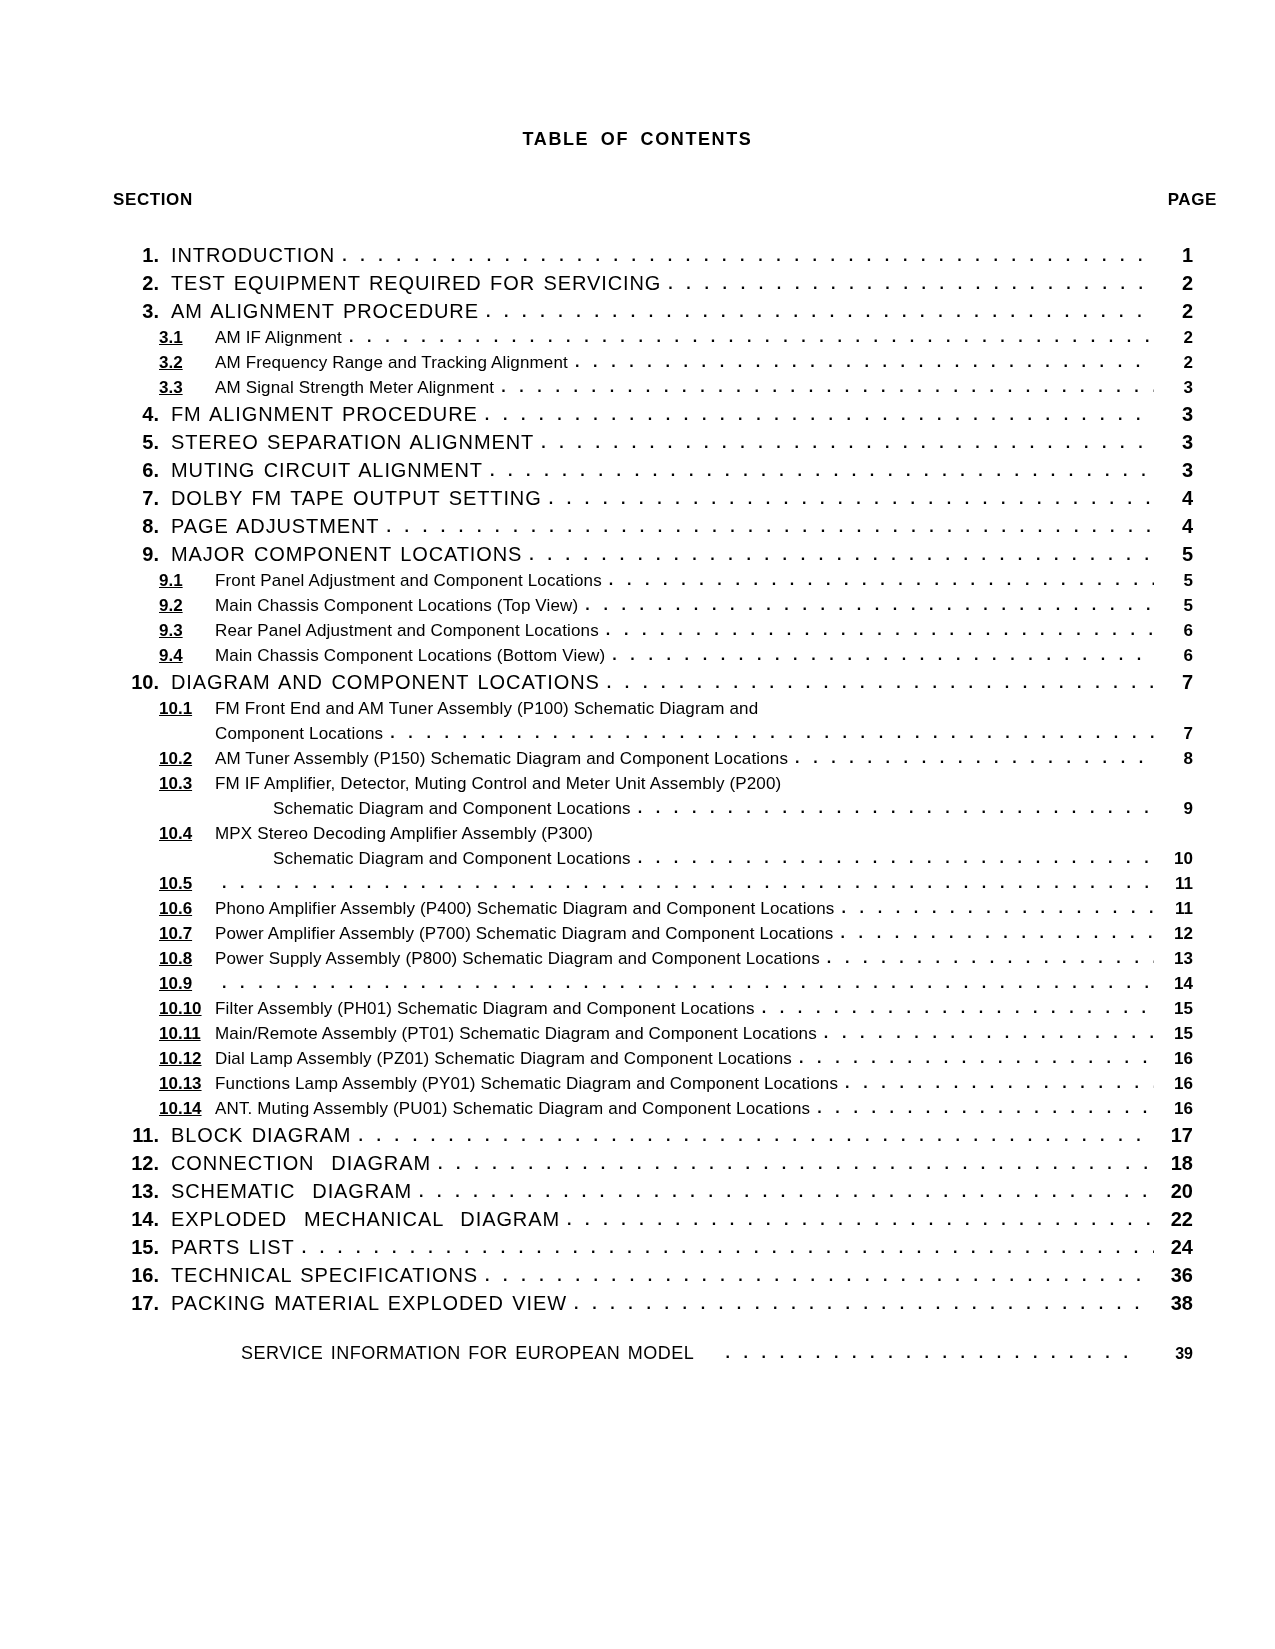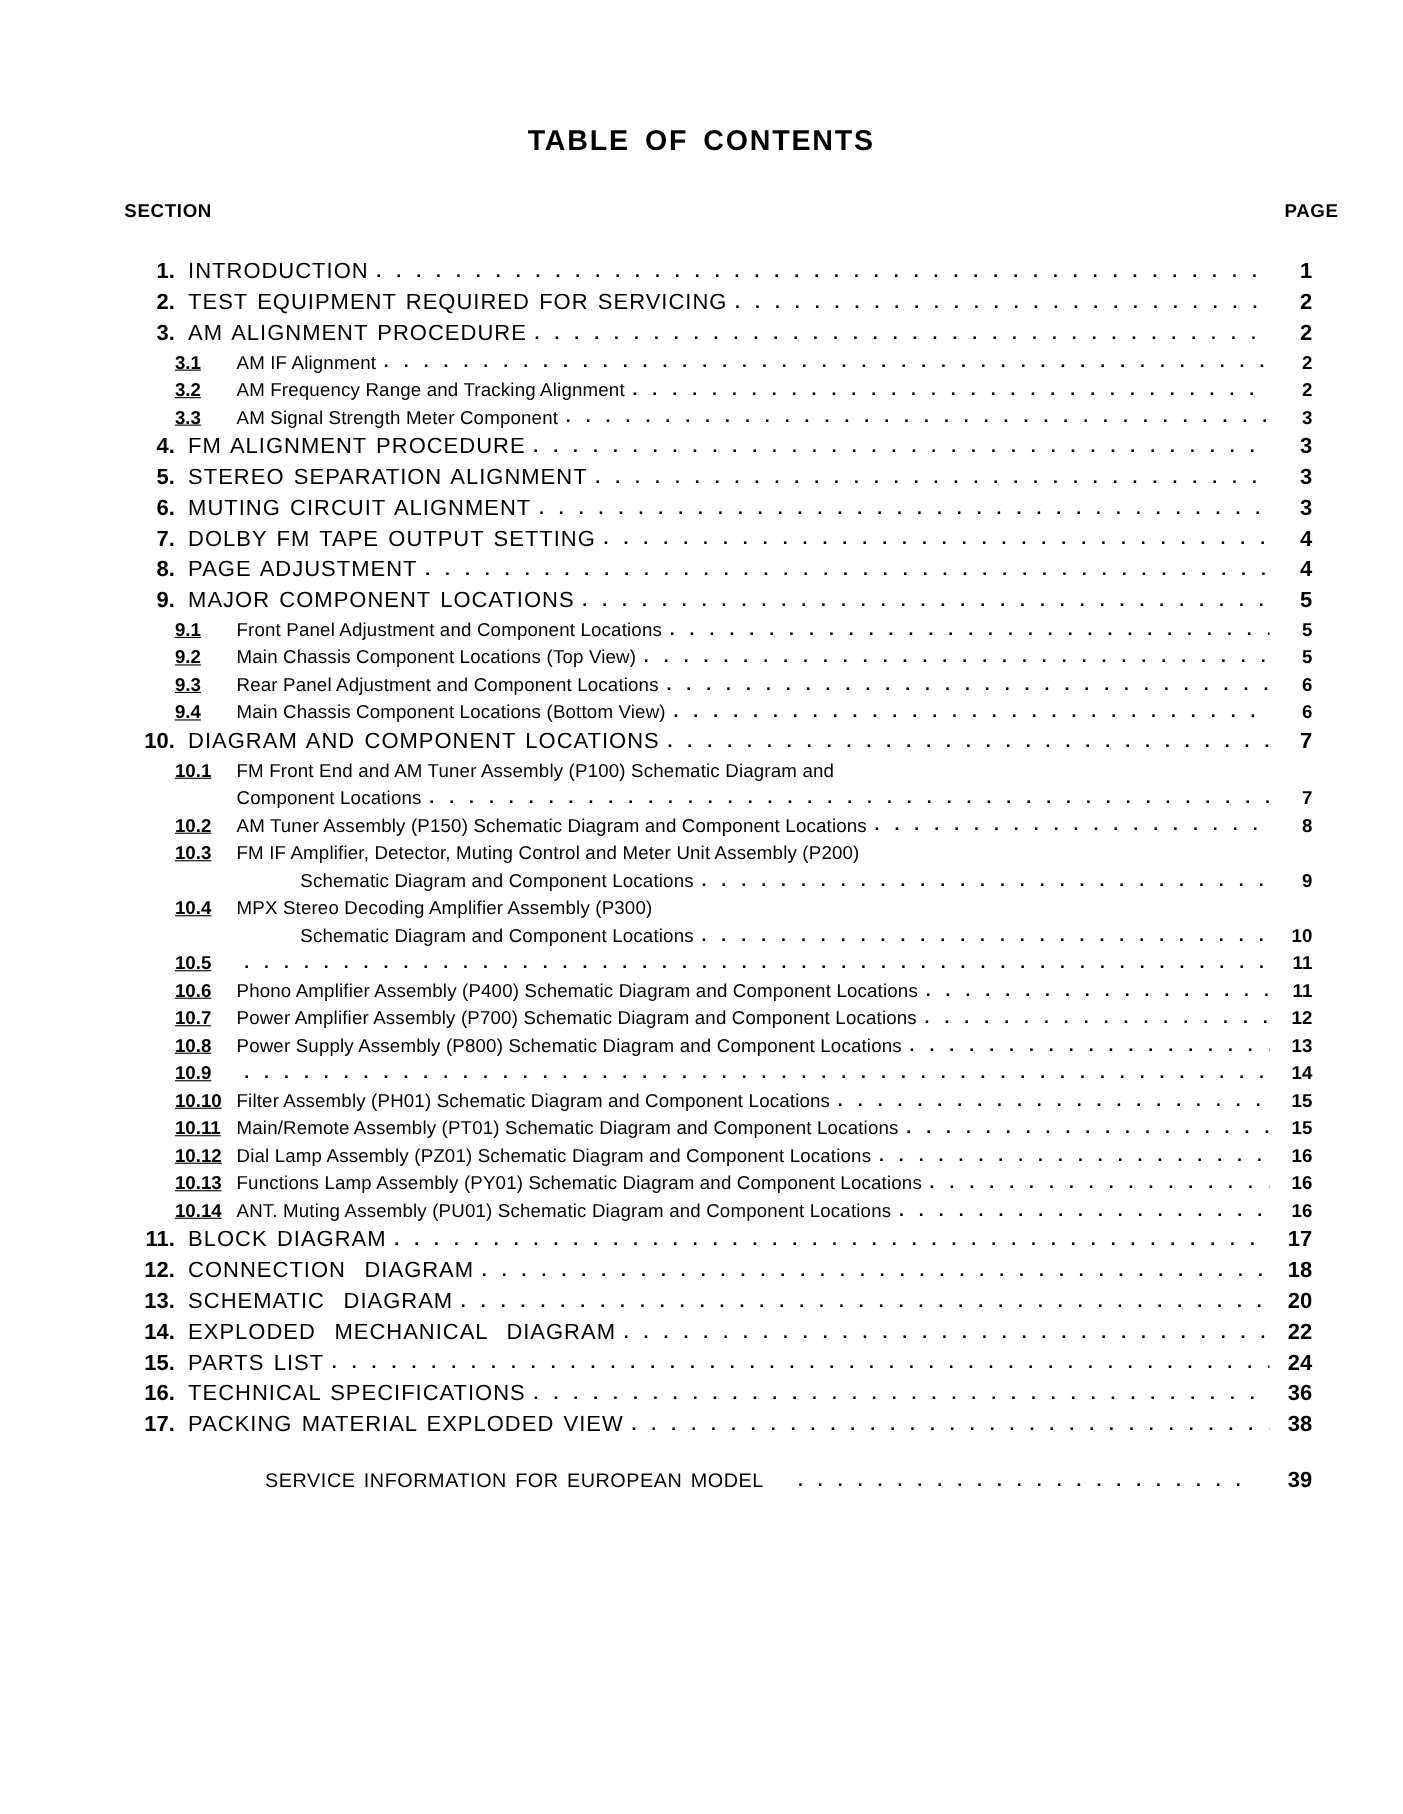--- a/index.html
+++ b/index.html
@@ -19,26 +19,27 @@
     position: relative;
     width: 1275px;
     height: 1649px;
     box-sizing: border-box;
     padding: 0;
   }
 
   
   .doc-title {
     text-align: center;
-    font-size: 26px;
+    font-size: 18px;
     font-weight: bold;
     letter-spacing: 1.6px;
     word-spacing: 5px;
     padding-top: 114px;
     line-height: 1;
+    margin-top: 16px;
   }
 
   
   .col-header {
     display: flex;
     justify-content: space-between;
     padding-top: 42px;
     padding-left: 113px;
     padding-right: 58px;
     font-size: 17px;
@@ -115,21 +116,21 @@
   .cont.indent-deep .title { padding-left: 58px; }
 
   
   .no-leader .leader { visibility: hidden; }
   .no-leader .pg { visibility: hidden; }
 
   
   .final { margin-top: 28px; gap: 24px; }
   .final .num { width: 46px; margin-right: 12px; }
   .final .title { font-size: 18px; letter-spacing: 0.5px; padding-left: 46px; }
-  .final .pg { font-size: 20px; width: 34px; }
+  .final .pg { font-size: 16px; width: 34px; }
 </style>
 </head>
 <body>
 
 <div class="page">
 
   <div class="doc-title">TABLE OF CONTENTS</div>
 
   <div class="col-header">
     <span>SECTION</span>
@@ -162,21 +163,21 @@
         <span class="pg">2</span>
       </div>
       <div class="row lvl2">
         <span class="num">3.2</span>
         <span class="title">AM Frequency Range and Tracking Alignment</span>
         <span class="leader">. . . . . . . . . . . . . . . . . . . . . . . . . . . . . . . . . . . . . . . . . . . . . . . . . . . . . . . . . . . . . . . . . . . . . . . . . . . . . . . . . . . . . . . . . . . . . . . . . . . . . . . . . . . . . . . . . . . . . . . </span>
         <span class="pg">2</span>
       </div>
       <div class="row lvl2">
         <span class="num">3.3</span>
-        <span class="title">AM Signal Strength Meter Component</span>
+        <span class="title">AM Signal Strength Meter Alignment</span>
         <span class="leader">. . . . . . . . . . . . . . . . . . . . . . . . . . . . . . . . . . . . . . . . . . . . . . . . . . . . . . . . . . . . . . . . . . . . . . . . . . . . . . . . . . . . . . . . . . . . . . . . . . . . . . . . . . . . . . . . . . . . . . . </span>
         <span class="pg">3</span>
       </div>
       <div class="row lvl1">
         <span class="num">4.</span>
         <span class="title">FM ALIGNMENT PROCEDURE</span>
         <span class="leader">. . . . . . . . . . . . . . . . . . . . . . . . . . . . . . . . . . . . . . . . . . . . . . . . . . . . . . . . . . . . . . . . . . . . . . . . . . . . . . . . . . . . . . . . . . . . . . . . . . . . . . . . . . . . . . . . . . . . . . . </span>
         <span class="pg">3</span>
       </div>
       <div class="row lvl1">

